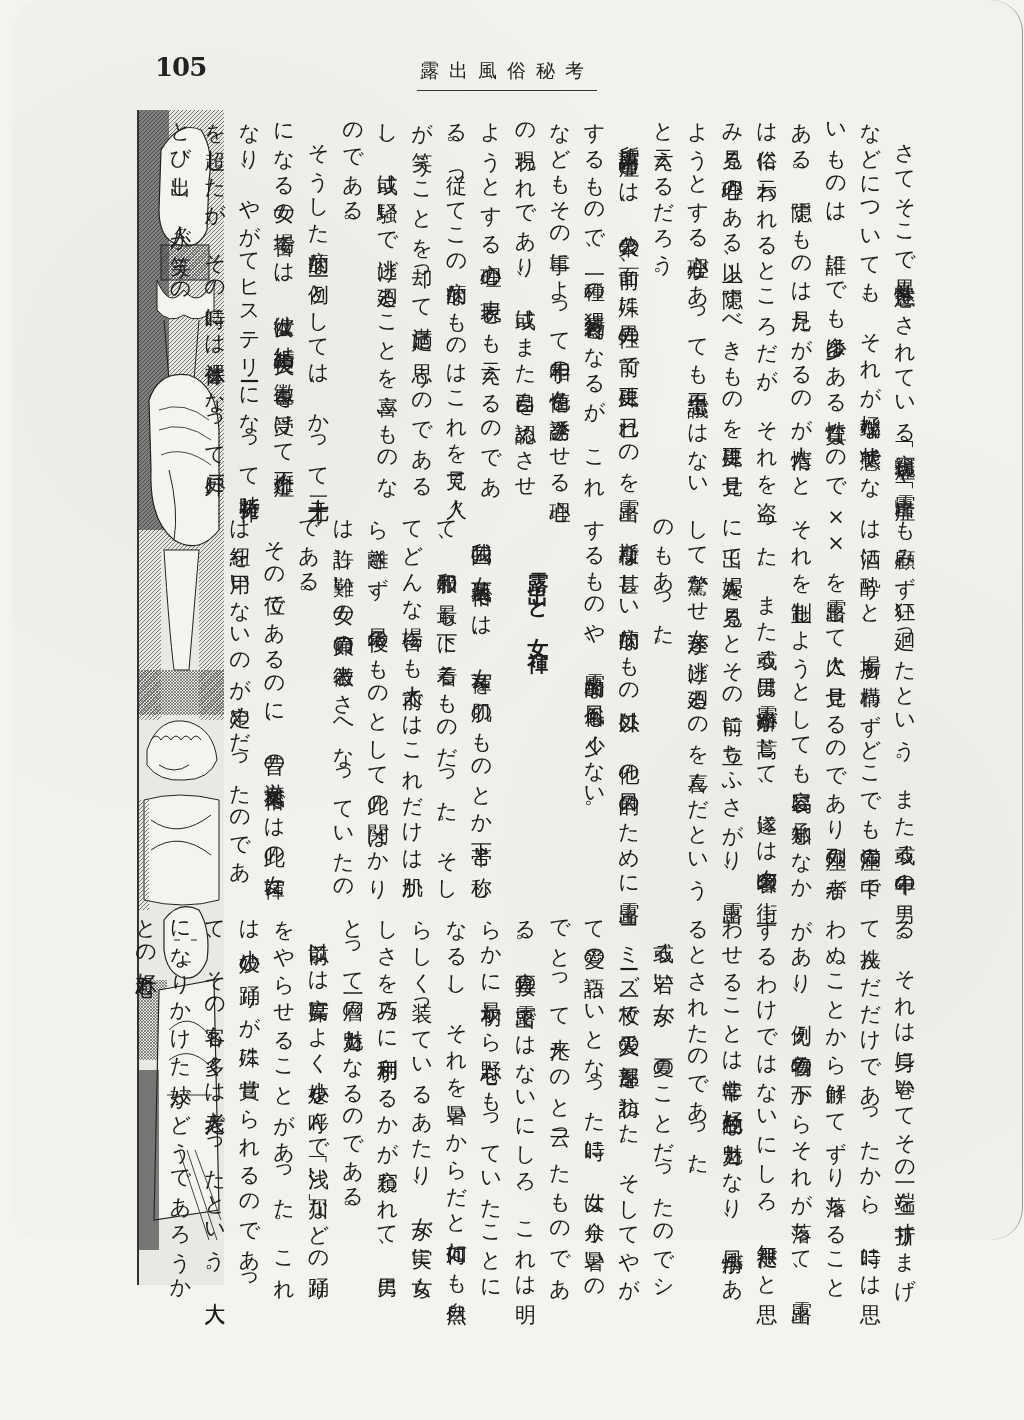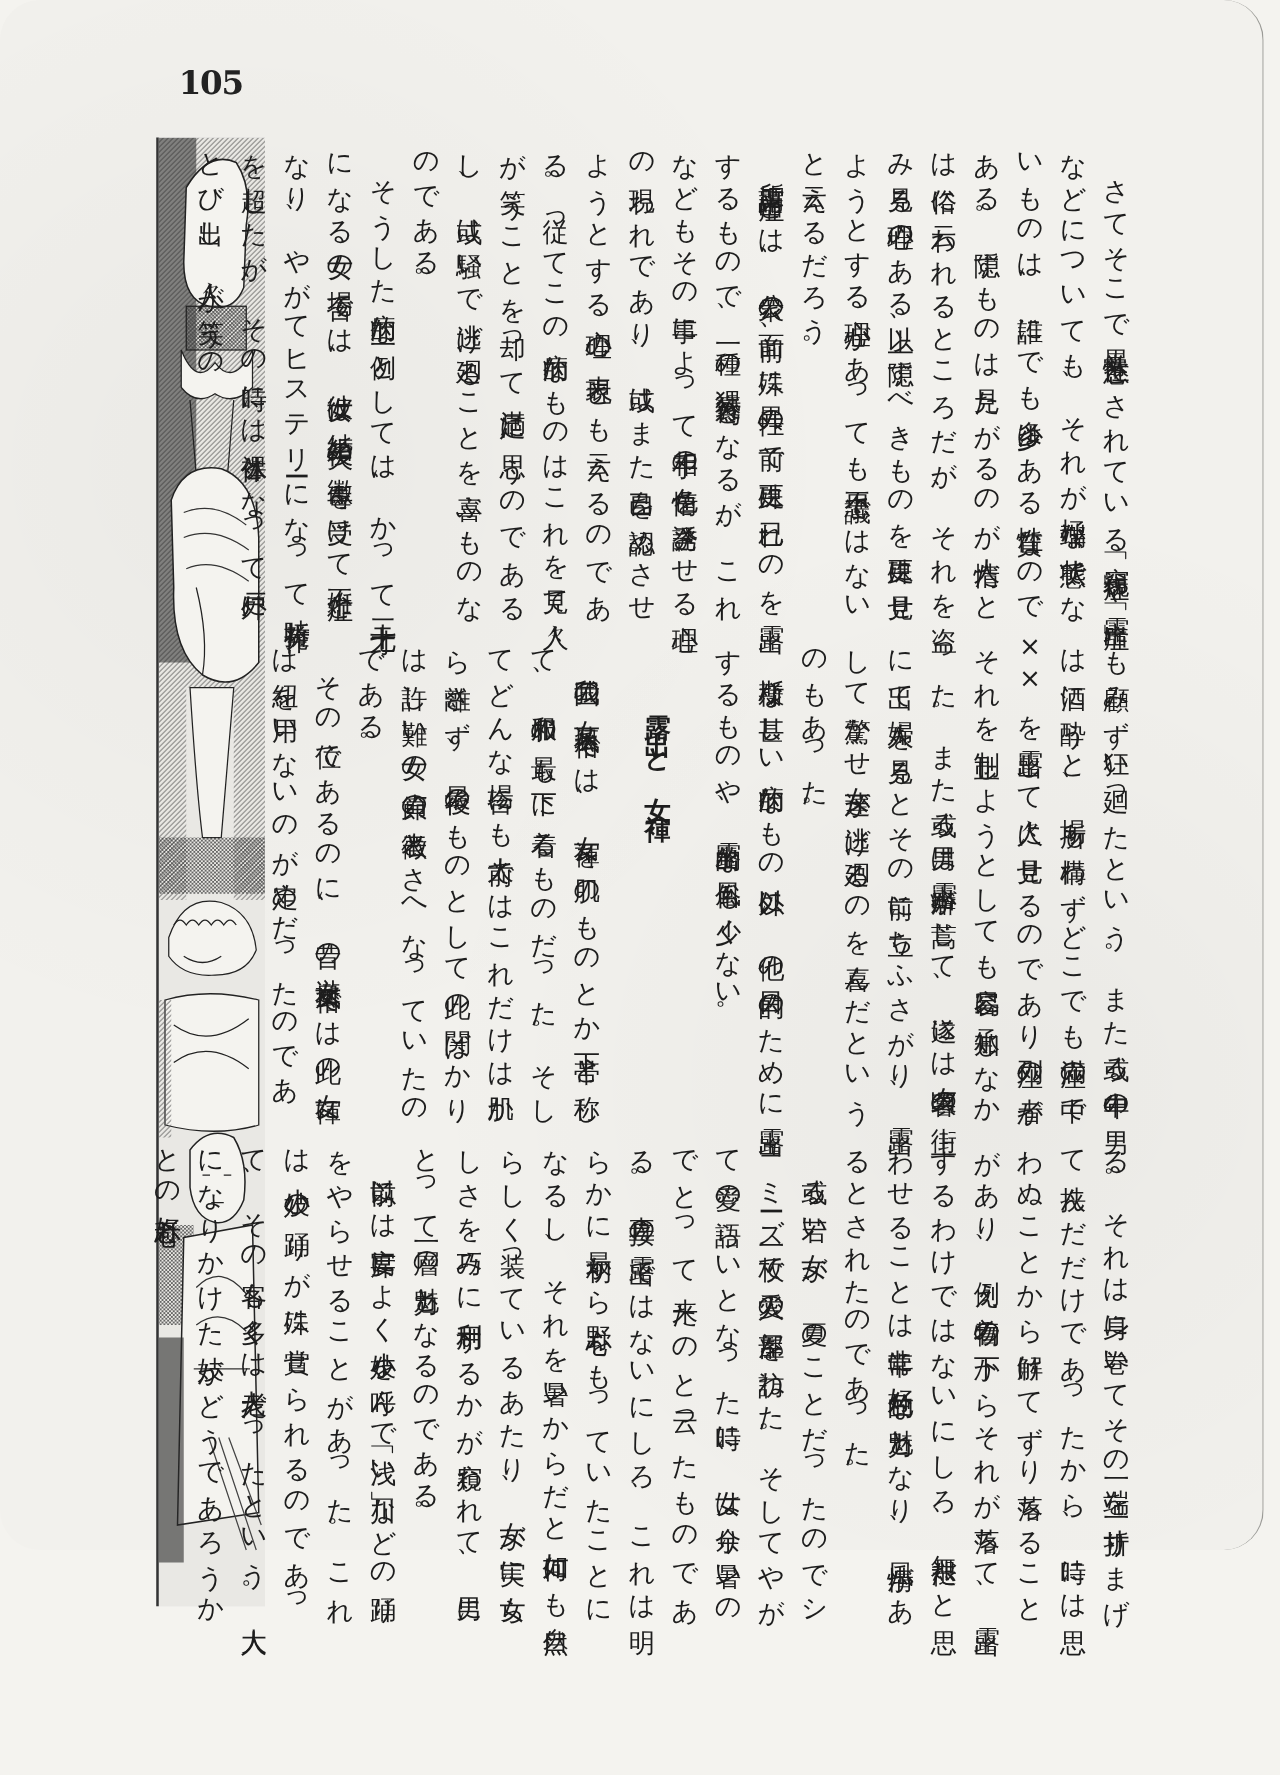--- a/index.html
+++ b/index.html
@@ -10,21 +10,21 @@
       background: #f4f3ef;
       overflow: hidden;
     }
     body {
       position: relative;
       font-family: "DejaVu Serif", "Liberation Serif", serif;
       color: #1c1c1c;
     }
     .page {
       position: absolute;
-      left: 0; top: 0;
+      left: 12px; top: 0;
       width: 1010px; height: 1240px;
       background:
         radial-gradient(circle at 20% 30%, rgba(0,0,0,0.03) 0, transparent 40%),
         radial-gradient(circle at 80% 70%, rgba(0,0,0,0.03) 0, transparent 40%),
         #f2f1ed;
       border-right: 1px solid #9a9a96;
       border-radius: 32px;
     }
     .page-number {
       position: absolute;
@@ -88,20 +88,21 @@
       margin-left: 22px !important;
       margin-right: 22px !important;
     }
   </style>
 </head>
 <body>
 
 <div class="page">
 
   <div class="page-number">105</div>
+  <div class="running-title">露出風俗秘考</div>
 
   <div class="illustration">
     <svg width="85" height="1175" viewBox="0 0 85 1175" xmlns="http://www.w3.org/2000/svg">
       <defs>
         <pattern id="hatch" width="4" height="4" patternUnits="userSpaceOnUse">
           <path d="M0 4 L4 0" stroke="#555" stroke-width="0.8"></path>
         </pattern>
         <pattern id="hatch2" width="3" height="3" patternUnits="userSpaceOnUse">
           <path d="M0 0 L3 3 M3 0 L0 3" stroke="#444" stroke-width="0.6"></path>
         </pattern>

